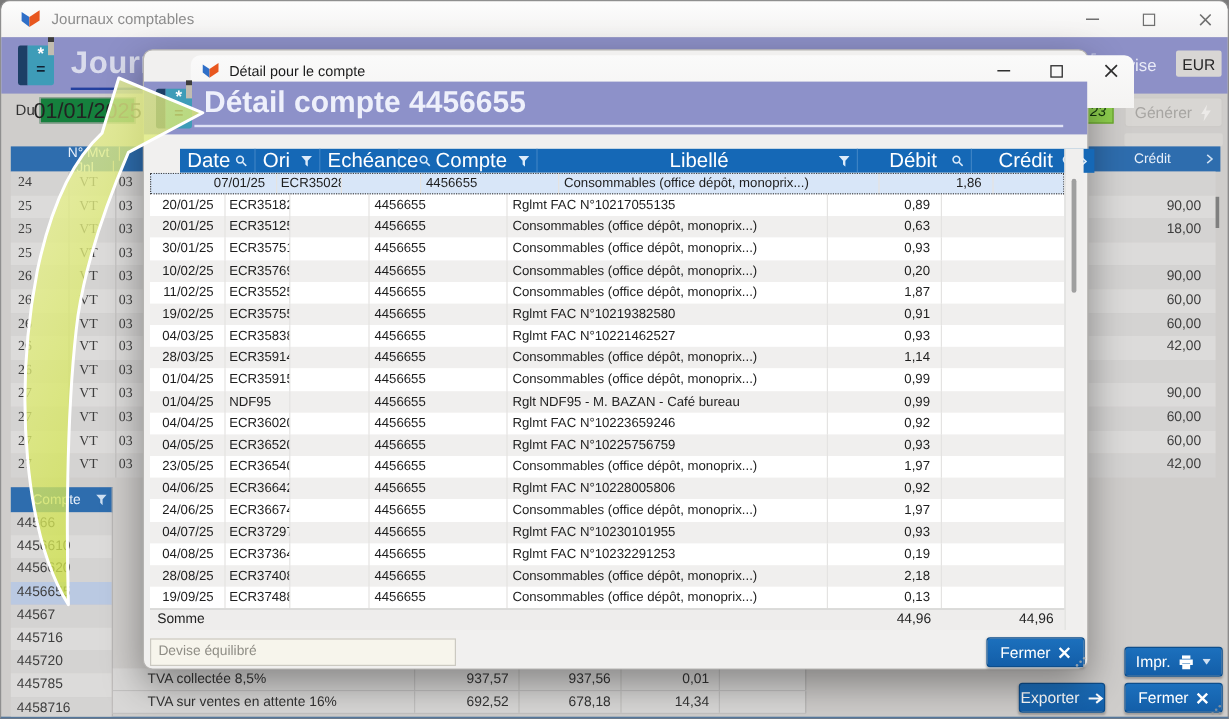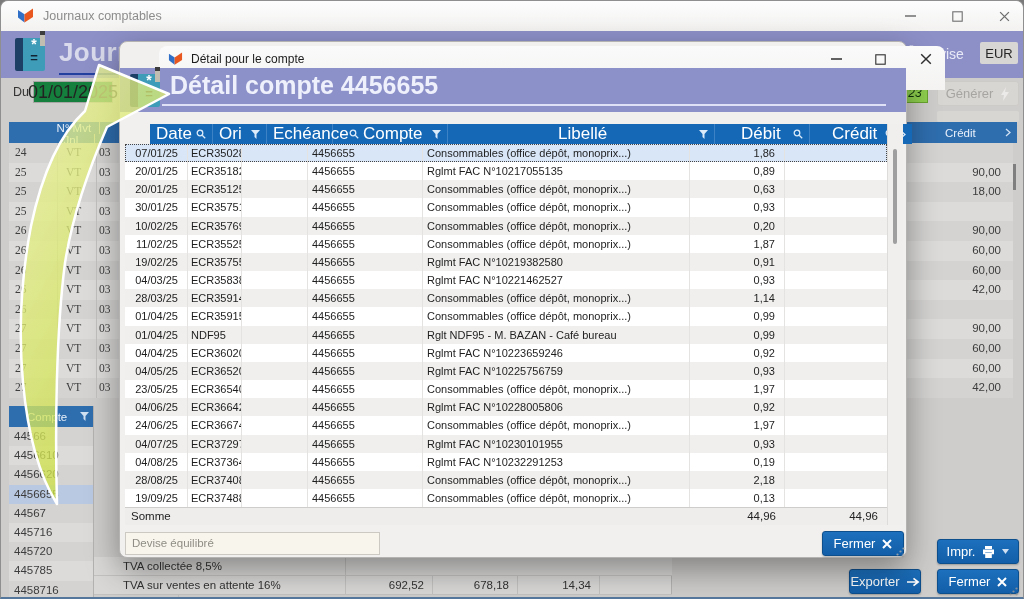--- a/index.html
+++ b/index.html
@@ -66,21 +66,21 @@
   .modal-purple{left:0;top:26px;width:100%;height:44px;background:#8d91c9;}
   .modal-big{left:50px;top:3px;font-size:25px;font-weight:bold;color:#eef0fb;white-space:nowrap;}
   .modal-underline{left:42px;top:36px;width:724px;height:2px;background:#dfe2f6;}
 
   .mthead{left:5px;top:82px;width:762px;height:20px;background:#1568b6;color:#fff;display:flex;font-size:17px;margin-left:25px;}
   .mh{flex:none;display:flex;align-items:center;justify-content:space-between;padding:0 6px;border-right:1px solid #3c82c4;}
   .mh .hl{white-space:nowrap;}
   .mrows{left:5px;top:102px;width:762px;height:363.2px;background:#fff;overflow:hidden;}
   .mrow{display:flex;height:18.16px;line-height:18.16px;font-size:11px;color:#1e1e1e;}
   .mrow.odd{background:#f0efee;} .mrow.even{background:#fff;}
-  .mrow.selected{background:#d8e6f8;outline:1px dotted #444;outline-offset:-1px;}
+  .mrow.selected{background:#d8e6f8;outline:1px dotted #444;outline-offset:-1px;padding-left:43px;}
   .mc{flex:none;overflow:hidden;white-space:nowrap;border-right:1px solid #e4e3e2;}
   .w-date{width:63px;} .w-ori{width:54px;} .w-ech{width:66px;} .w-cpt{width:115px;}
   .w-lib{width:267px;} .w-deb{width:95px;} .w-cre{width:102px;border-right:none;}
   .c-date{text-align:right;padding-right:9px;} .c-ori{padding-left:3px;} .c-cpt{padding-left:4px;}
   .c-lib{padding-left:4px;} .c-deb,.c-cre{text-align:right;padding-right:9px;}
   .msum{left:5px;top:465.2px;width:762px;height:18px;background:#eeedec;border-top:1px solid #cecdcc;
         display:flex;font-size:11.5px;color:#222;line-height:17px;}
   .mscroll{left:767px;top:82px;width:16px;height:401px;background:#f0efee;border-left:1px solid #dddcdb;}
   .mthumb{left:773px;top:107px;width:4px;height:95px;background:#9f9f9f;border-radius:2px;}
   .balfield{left:5px;top:490px;width:255px;height:23px;background:#f7f5ec;border:1px solid #cbc9c1;
@@ -330,21 +330,21 @@
 
       <div class="arow odd"><span>445720</span></div>
 
       <div class="arow even"><span>445785</span></div>
 
       <div class="arow odd"><span>4458716</span></div>
     </div>
 
   <div class="abs" style="left:93px;top:556px;width:578px;">
 
-      <div class="tvarow odd" style="position:relative;flex-direction:column;">
+      <div class="tvarow odd" style="position:relative;">
         <span class="tc tc-label">TVA collectée 8,5%</span>
         <span class="tc tc-n" style="width:87px;">937,57</span>
         <span class="tc tc-n" style="width:85px;">937,56</span>
         <span class="tc tc-n" style="width:82px;">0,01</span>
         <span class="tc" style="width:72px;border-right:1px solid #b3b2b1;"></span>
       </div>
 
       <div class="tvarow even" style="position:relative;">
         <span class="tc tc-label">TVA sur ventes en attente 16%</span>
         <span class="tc tc-n" style="width:87px;">692,52</span>

